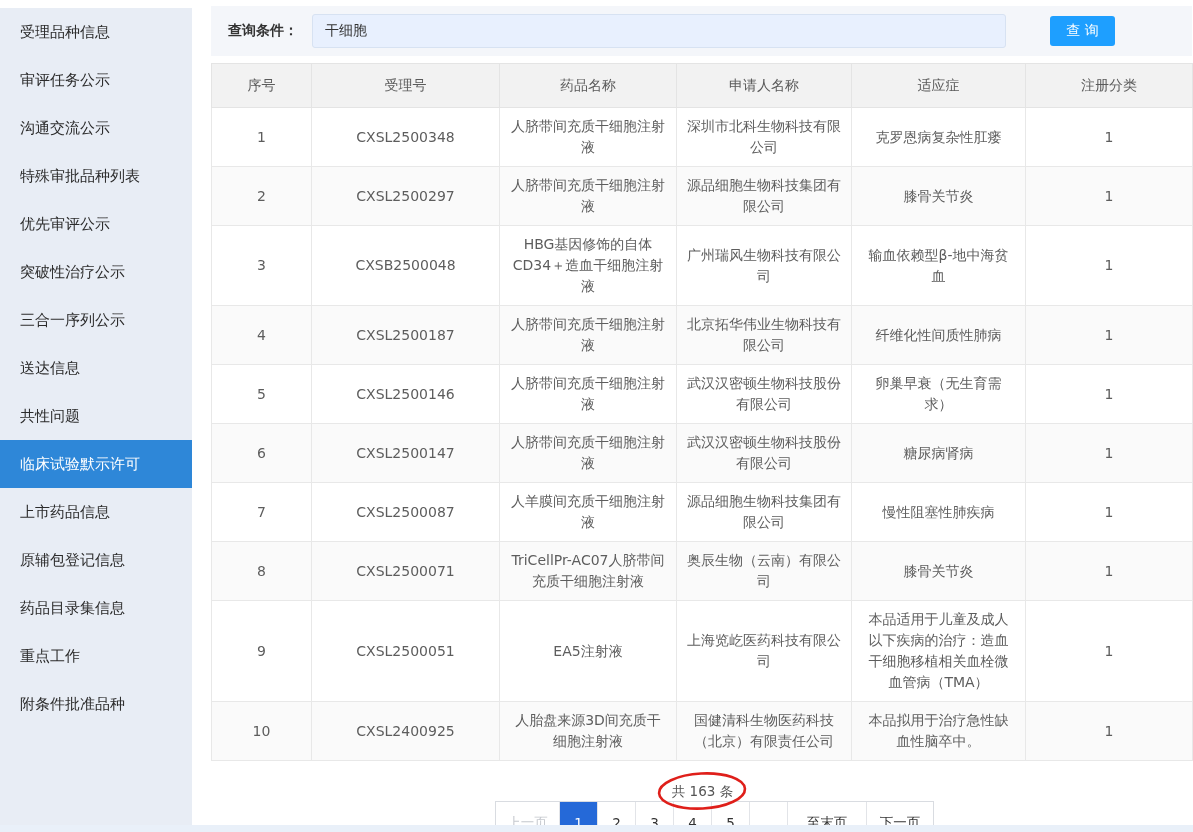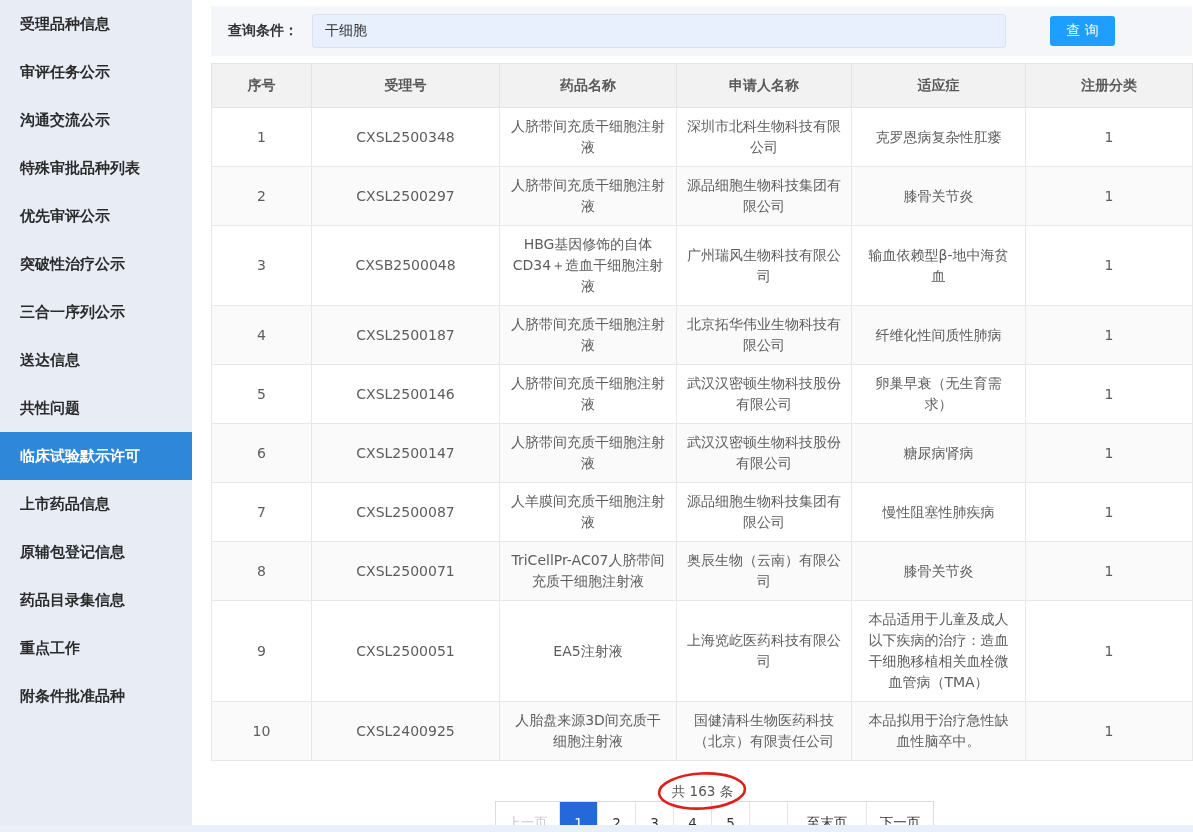--- a/index.html
+++ b/index.html
@@ -1,37 +1,37 @@
 <!DOCTYPE html>
 <html><head>
 <meta charset="utf-8">
 <style>
   * { margin:0; padding:0; box-sizing:border-box; }
   html,body { width:1193px; height:832px; overflow:hidden; background:#fff;
               font-family:"DejaVu Sans","Liberation Sans",sans-serif; }
   
-  .sidebar { position:absolute; left:0; top:0; width:192px; height:825px; background:#e8edf5;font-weight:bold; }
+  .sidebar { position:absolute; left:0; top:8px; width:192px; height:825px; background:#e8edf5; }
   .side-item { height:48px; display:flex; align-items:center; padding-left:20px;
                font-size:15px; color:#2b2b2b; cursor:pointer; }
   .side-item.active { background:#2e87d8; color:#fff; }
   
   .main { position:absolute; left:192px; top:0; width:1001px; height:825px; background:#fff; padding-left:19px; }
   .bottom-strip { position:absolute; left:0; top:825px; width:1193px; height:7px; background:#e9f0f9; }
   
   .query-bar { margin-top:6px; height:50px; background:#f4f6fa; display:flex; align-items:center; width:981px; }
   .query-label { font-size:14px; font-weight:600; color:#333; margin-left:17px; white-space:nowrap; }
   .query-input { margin-left:14px; width:694px; height:34px; background:#e8f0fe; border:1px solid #d7e2f2;
                  border-radius:3px; padding:14px 12px; font-size:14px; color:#333;
                  font-family:"DejaVu Sans","Liberation Sans",sans-serif; }
   .query-btn { margin-left:auto; margin-right:77px; width:65px; height:30px; background:#1e9fff; color:#fff;
                border:none; border-radius:3px; font-size:14px; cursor:pointer;
                font-family:"DejaVu Sans","Liberation Sans",sans-serif; }
   
   .grid { margin-top:7px; width:981px; border-collapse:collapse; table-layout:fixed; }
-  .grid th { background:#f2f2f2; height:44px; font-size:14px; font-weight:700; color:#5a5a5a;
+  .grid th { background:#f2f2f2; height:44px; font-size:14px; font-weight:400; color:#5a5a5a;
              border:1px solid #e4e4e4; text-align:center; }
   .grid td { border:1px solid #e8e8e8; font-size:14px; color:#5d5d5d; text-align:center;
              padding:8px 10px; line-height:21px; height:57px; vertical-align:middle;
              word-break:break-word; }
   .grid tr:nth-child(even) td { background:#fafafa; }
   
   .pager-bar { margin-top:22px; display:flex; align-items:center; font-size:13px; color:#4a4a4a; width:981px; position:relative;flex-direction:column; }
   .total { margin-left:2px; font-size:13.5px; color:#555; white-space:nowrap; position:relative; z-index:1; }
   .red-ellipse { position:absolute; left:-17px; top:-14px; z-index:2; pointer-events:none; }
   .pager { display:flex; margin-left:26px; border:1px solid #d9dce1; background:#fff; height:44px; }

